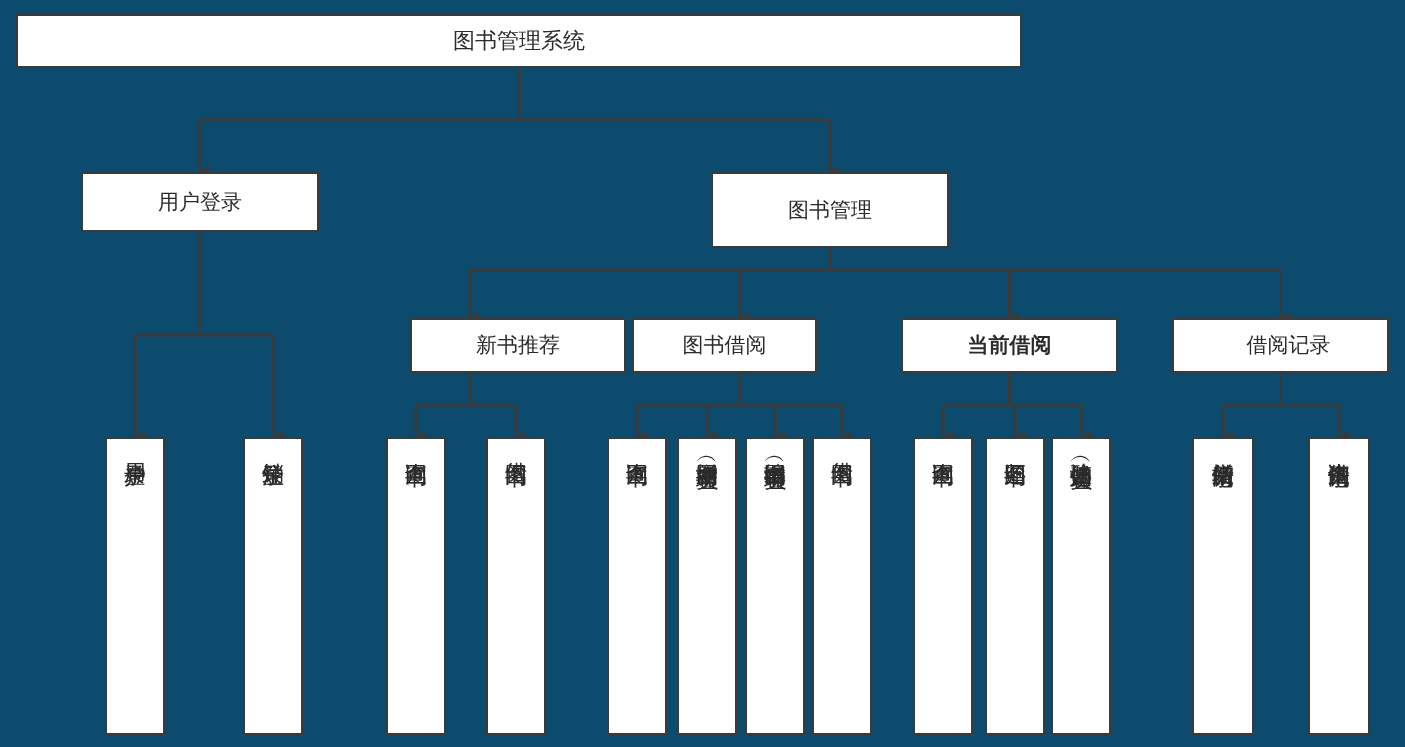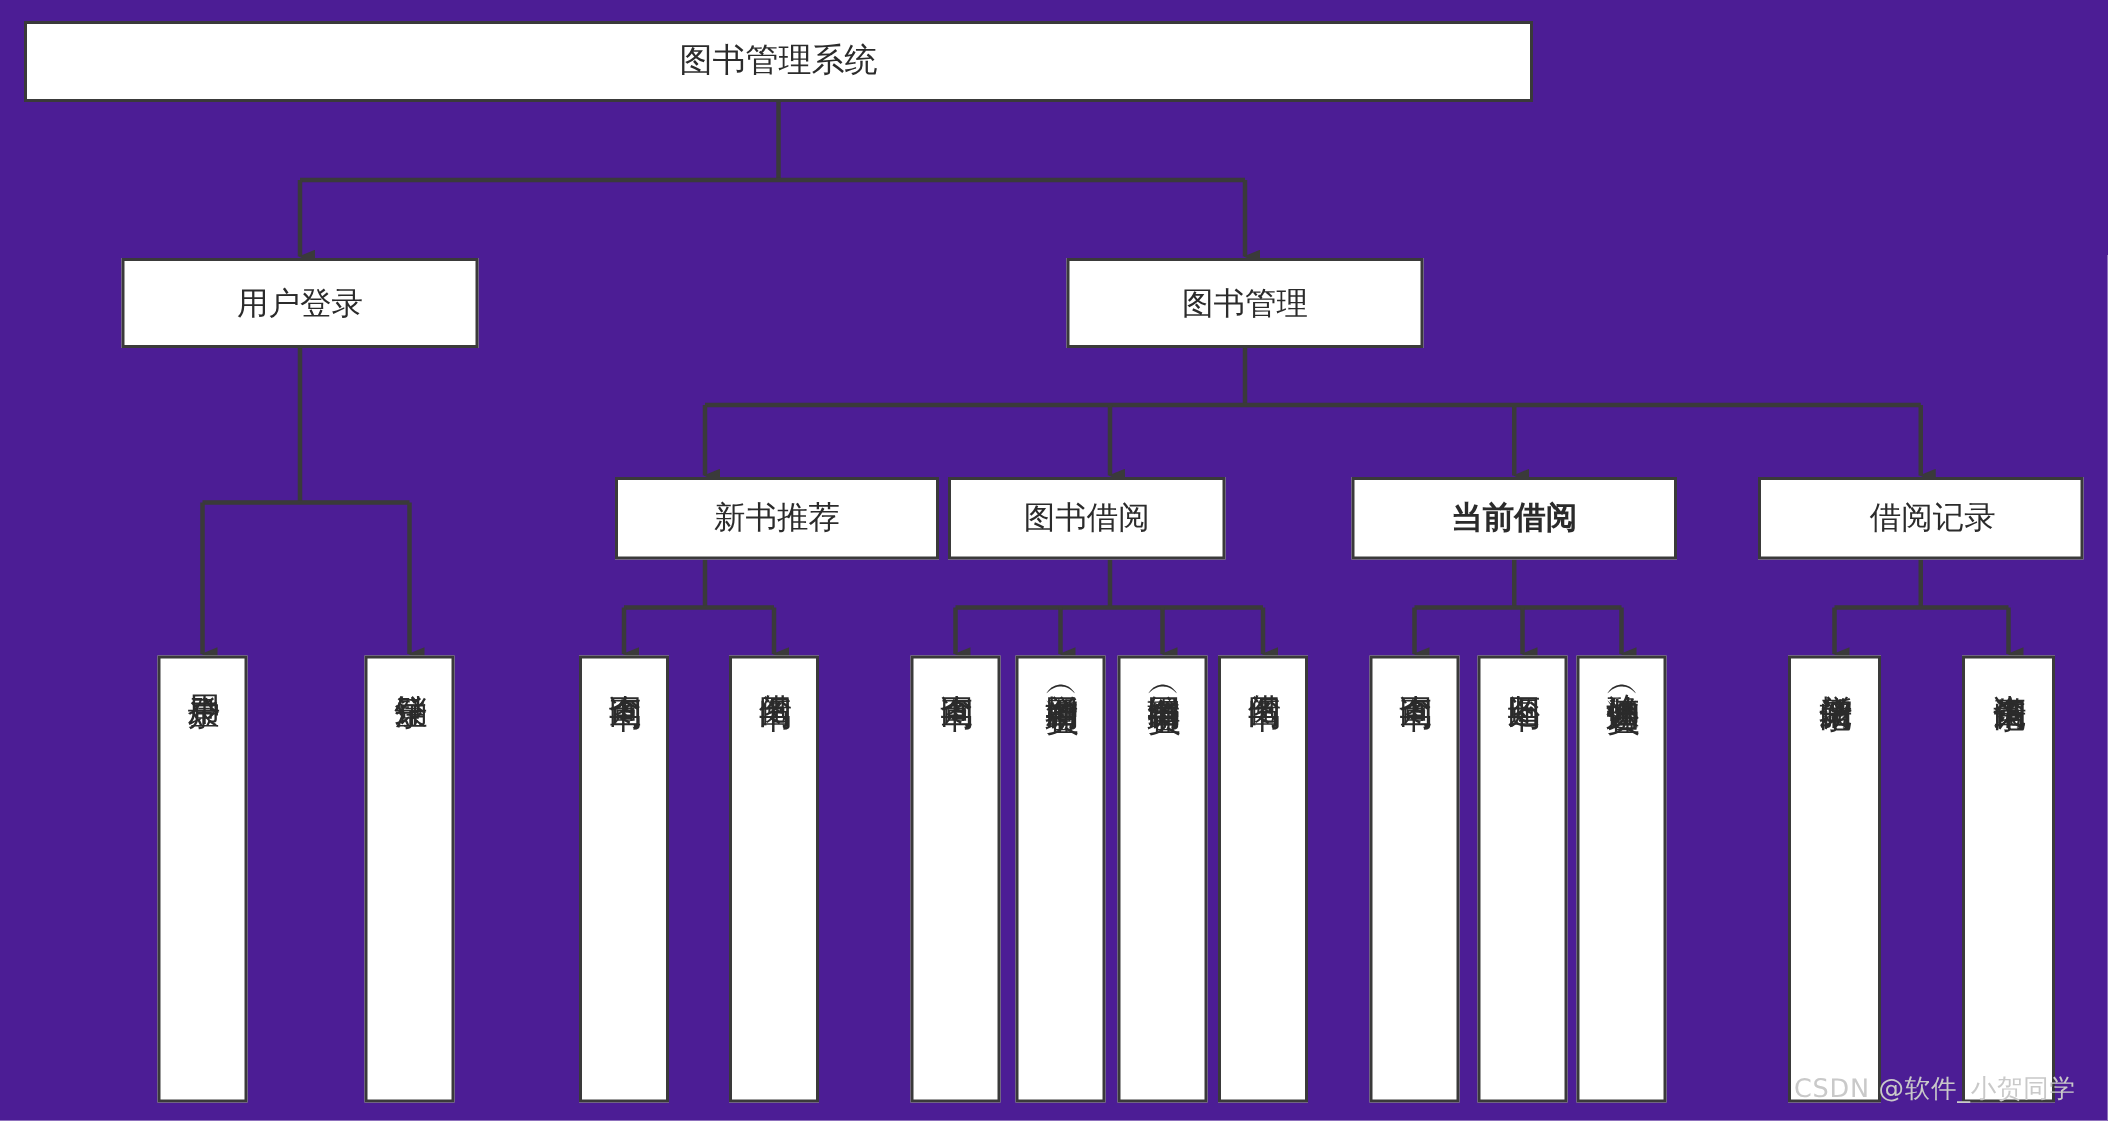--- a/index.html
+++ b/index.html
@@ -10,21 +10,21 @@
   body {
     width: 1405px;
     height: 747px;
     overflow: hidden;
     font-family: "DejaVu Sans", "Liberation Sans", sans-serif;
   }
   #diagram-root {
     position: relative;
     width: 1405px;
     height: 747px;
-    background: #4c1d95;
+    background: #0c4a6e;
   }
   svg#edges {
     position: absolute;
     left: 0;
     top: 0;
     width: 1405px;
     height: 747px;
   }
   .node {
     position: absolute;
@@ -117,21 +117,21 @@
       </g>
   </svg>
 
   <div id="node-layer">
       <div class="node horizontal root" style="left: 16px; top: 14px; width: 1006px; height: 54px;">
         <span class="node-label">图书管理系统</span>
       </div>
       <div class="node horizontal" style="left: 81px; top: 172px; width: 238px; height: 60px;">
         <span class="node-label">用户登录</span>
       </div>
-      <div class="node horizontal" style="left: 711px; top: 172px; width: 238px; height: 60px; justify-content: center;">
+      <div class="node horizontal" style="left: 711px; top: 172px; width: 238px; height: 76px; justify-content: center;">
         <span class="node-label">图书管理</span>
       </div>
       <div class="node horizontal" style="left: 362px; top: 318px; width: 216px; height: 55px; margin-left: 48px;">
         <span class="node-label">新书推荐</span>
       </div>
       <div class="node horizontal" style="left: 632px; top: 318px; width: 185px; height: 55px;">
         <span class="node-label">图书借阅</span>
       </div>
       <div class="node horizontal" style="left: 901px; top: 318px; width: 217px; height: 55px; font-weight: bold;">
         <span class="node-label">当前借阅</span>
@@ -173,15 +173,14 @@
         <span class="node-label">确认归还（管理员）</span>
       </div>
       <div class="node vertical" style="left: 1192px; top: 437px; width: 62px; height: 298px;">
         <span class="node-label">新增借阅记录</span>
       </div>
       <div class="node vertical" style="left: 1308px; top: 437px; width: 62px; height: 298px;">
         <span class="node-label">查询借阅记录</span>
       </div>
     </div>
 
-  <div class="watermark" style="left: 1196px; top: 714px;">CSDN @软件_小贺同学</div>
 
 </div>
 
 </body></html>

